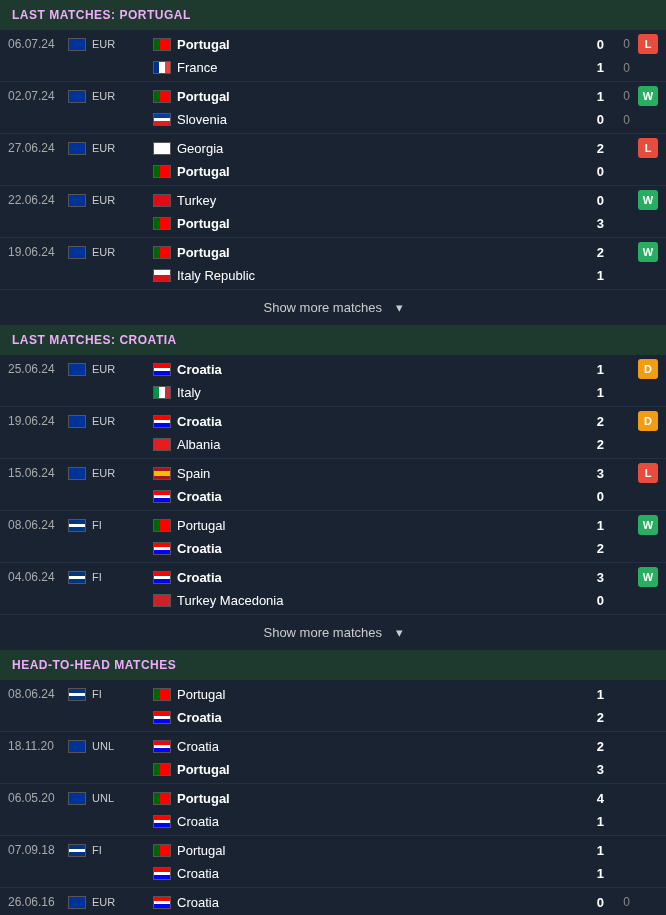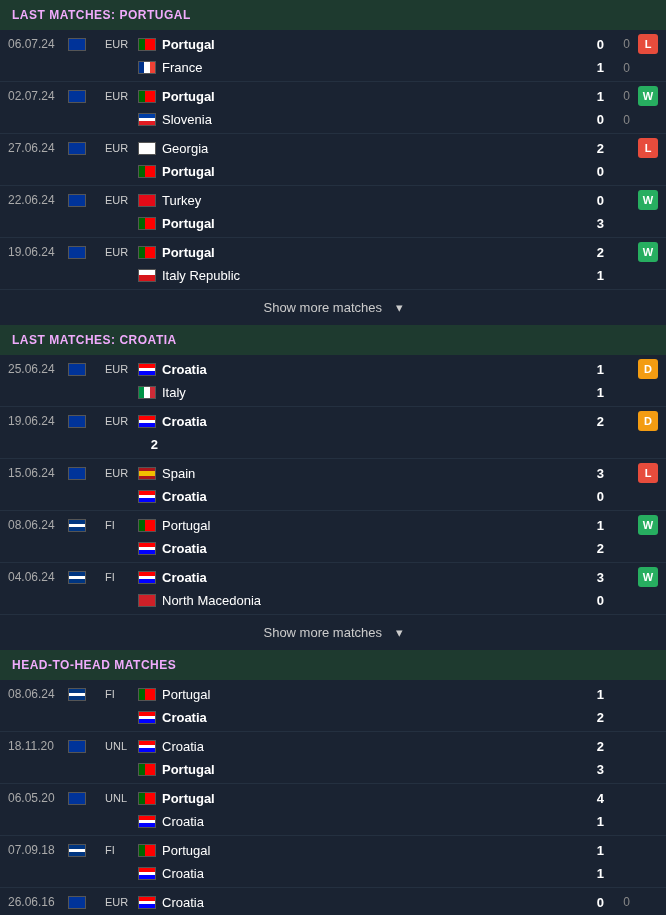--- a/index.html
+++ b/index.html
@@ -29,23 +29,22 @@
     }
     .date-col {
       width: 60px;
       font-size: 12px;
       color: #aaa;
       flex-shrink: 0;
     }
     .comp-col {
       display: flex;
       align-items: center;
-      width: 70px;
+      width: 85px;
       flex-shrink: 0;
-      gap: 13px;
     }
     .comp-flag {
       width: 18px;
       height: 13px;
       margin-right: 4px;
       flex-shrink: 0;
     }
     .comp-name {
       font-size: 11px;
       color: #ccc;
@@ -307,20 +306,24 @@
         <div class="team-flag flag-hr"></div>
         <span class="team-name bold">Croatia</span>
       </div>
       <span class="score-col">2</span>
       <span class="score-extra"></span>
       <div class="result-badge result-d">D</div>
     </div>
       <div class="match-row match-row-bottom">
       <span class="date-col"></span>
       <div class="comp-col"></div>
+      <div class="team-col">
+        <div class="team-flag flag-al"></div>
+        <span class="team-name ">Albania</span>
+      </div>
       <span class="score-col">2</span>
       <span class="score-extra"></span>
       <div style="width:28px"></div>
     </div>
       <div class="match-row match-row-top">
       <span class="date-col">15.06.24</span>
       <div class="comp-col">
           <div class="team-flag comp-flag flag-eur"></div>
           <span class="comp-name">EUR</span>
         </div>
@@ -380,21 +383,21 @@
       </div>
       <span class="score-col">3</span>
       <span class="score-extra"></span>
       <div class="result-badge result-w">W</div>
     </div>
       <div class="match-row match-row-bottom">
       <span class="date-col"></span>
       <div class="comp-col"></div>
       <div class="team-col">
         <div class="team-flag flag-mk"></div>
-        <span class="team-name ">North Macedonia</span>
+        <span class="team-name ">Turkey Macedonia</span>
       </div>
       <span class="score-col">0</span>
       <span class="score-extra"></span>
       <div style="width:28px"></div>
     </div>
     </div>
   <div class="show-more">
     <span>Show more matches</span>
     <span>▾</span>
   </div>

